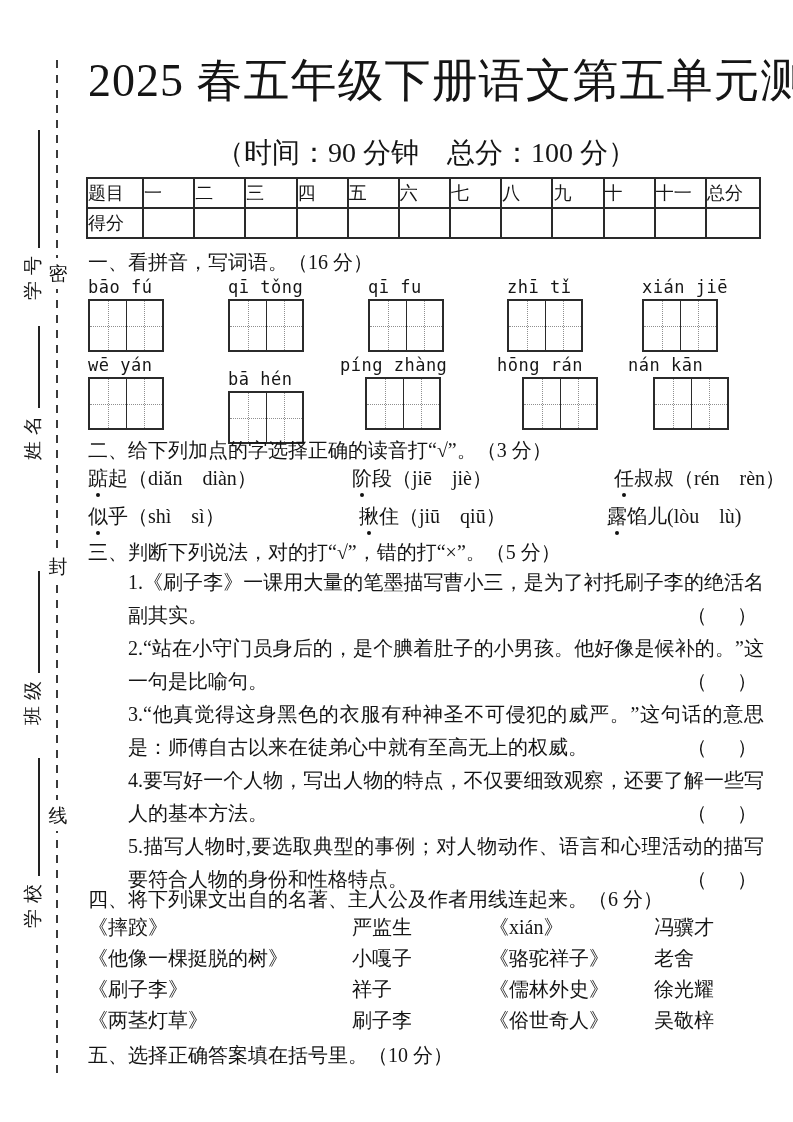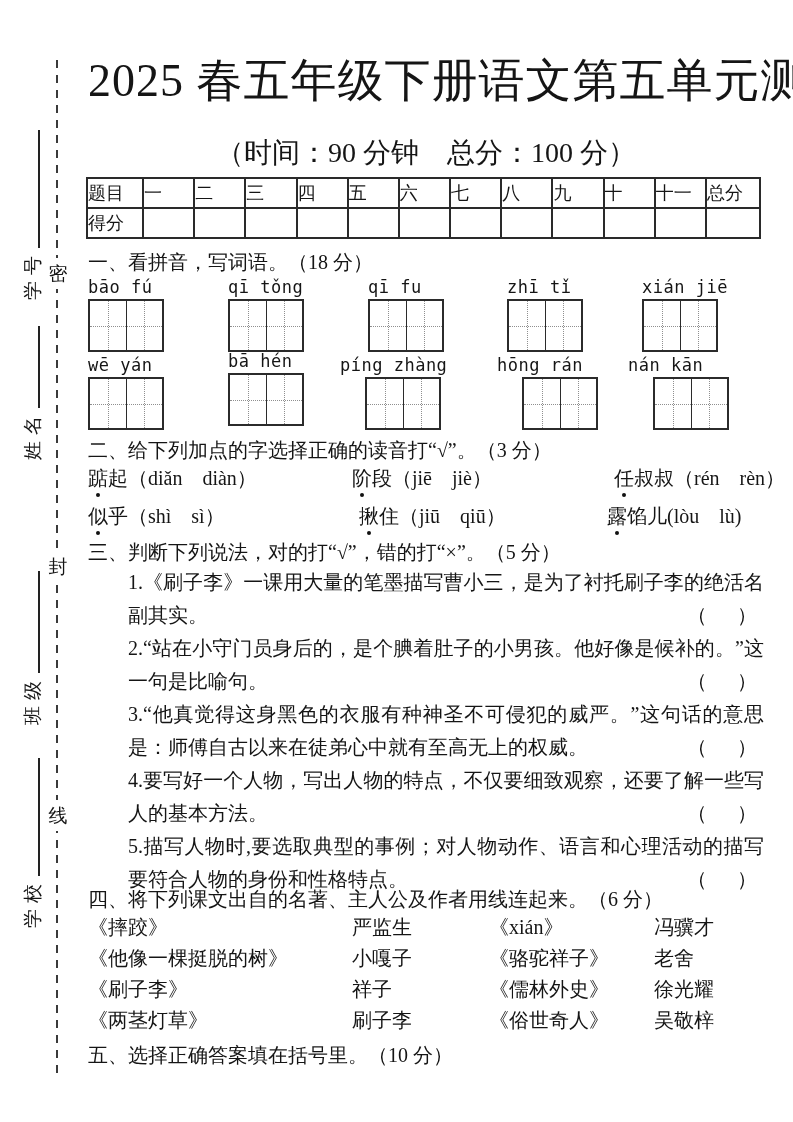--- a/index.html
+++ b/index.html
@@ -42,21 +42,21 @@
   .pc .py{font-family:"DejaVu Sans Mono",monospace;font-size:17px;letter-spacing:.5px;
     height:22px;line-height:22px;white-space:nowrap;}
   .tzg{position:relative;width:76px;height:53px;border:2px solid #2b2b2b;display:flex;
     margin-top:1px;background:#fff;box-sizing:border-box;}
   .tzg::after{content:'';position:absolute;left:0;right:0;top:50%;border-top:1px dotted #8f8f8f;}
   .tzg .cell{flex:1;position:relative;}
   .tzg .cell + .cell{border-left:1.6px solid #2b2b2b;}
   .tzg .cell::before{content:'';position:absolute;top:0;bottom:0;left:50%;border-left:1px dotted #8f8f8f;}
   .pc1{left:88px;top:276px}.pc2{left:228px;top:276px}.pc3{left:368px;top:276px}
   .pc4{left:507px;top:276px}.pc5{left:642px;top:276px}
-  .pc6{left:88px;top:354px}.pc7{left:228px;top:350px}.pc8{left:340px;top:354px}
+  .pc6{left:88px;top:354px}.pc7{left:228px;top:368px}.pc8{left:340px;top:354px}
   .pc9{left:497px;top:354px}.pc10{left:628px;top:354px}
   .ind .tzg{margin-left:25px;}
 
   
   .q2{position:absolute;font-size:20px;white-space:nowrap;}
   .zd{position:relative;display:inline-block;}
   .zd::after{content:'';position:absolute;left:50%;margin-left:-2px;bottom:-5px;
     width:4px;height:4px;border-radius:50%;background:#111;}
   .q2a{left:88px;top:465px}.q2b{left:352px;top:465px}.q2c{left:614px;top:465px}
   .q2d{left:88px;top:503px}.q2e{left:359px;top:503px}.q2f{left:607px;top:503px}
@@ -145,21 +145,21 @@
       <td></td>
       <td></td>
       <td></td>
       <td></td>
       <td></td>
       <td></td>
     </tr>
   </tbody>
     </table>
 
-  <div class="sec-heading h1">一、看拼音，写词语。（18 分）</div>
+  <div class="sec-heading h1">一、看拼音，写词语。（16 分）</div>
 
   <div class="pc pc1">
     <div class="py">bāo fú</div>
     <div class="tzg">
         <div class="cell"></div>
         <div class="cell"></div>
       </div>
   </div>
   <div class="pc pc2">
     <div class="py">qī tǒng</div>

